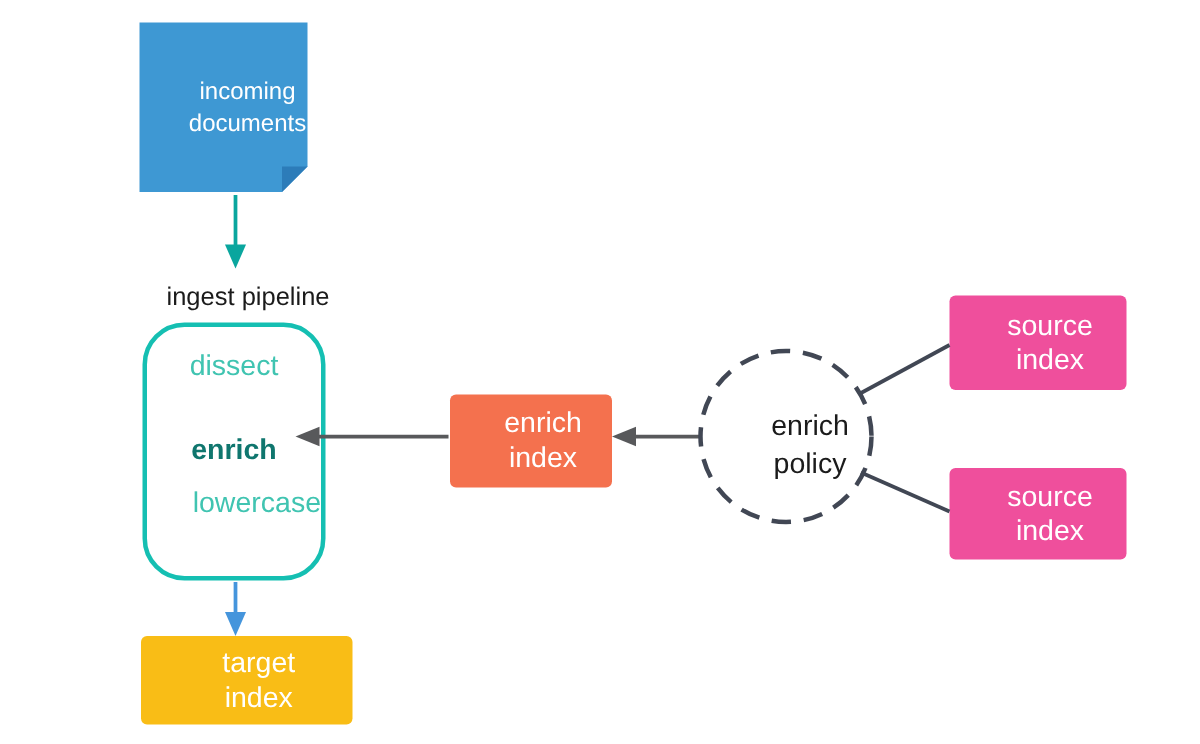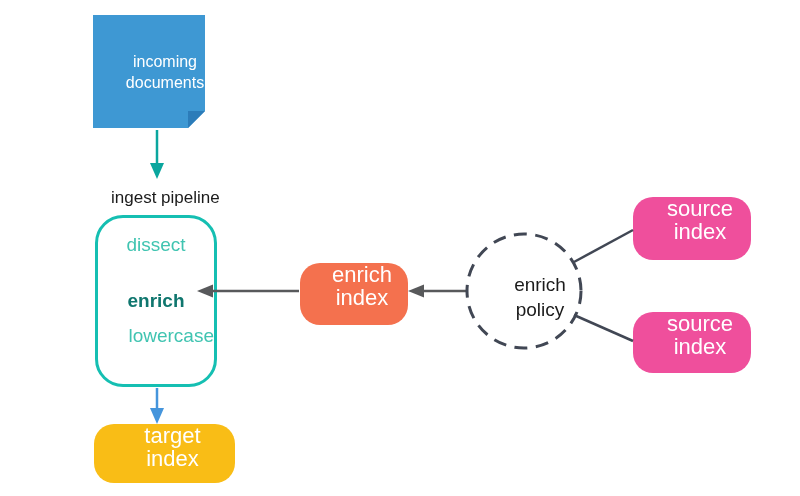--- a/index.html
+++ b/index.html
@@ -22,22 +22,22 @@
   }
   .processor{
     position:absolute;left:0;width:100%;text-align:center;
     font-size:19px;line-height:24px;color:#40C4B1;
   }
   #proc-dissect{top:15px;}
   #proc-enrich{top:71px;font-weight:bold;color:#0f766e;}
   #proc-lowercase{top:106px;text-align:right;}
   
   .box{
-    border-radius:20px;color:#ffffff;font-size:22px;line-height:23px;
-    display:flex;justify-content:center;text-align:center;
+    border-radius:4px;color:#ffffff;font-size:19px;line-height:23px;
+    display:flex;align-items:center;justify-content:center;text-align:center;
   }
   .box .inner{width:72px;}
   #target-box{left:94px;top:424px;width:125px;height:59px;background:#F9BD16;}
   #enrich-index-box{left:300px;top:263px;width:92px;height:62px;background:#F4714E;}
   #source-top-box{left:633px;top:197px;width:102px;height:63px;background:#EF4F9C;}
   #source-bottom-box{left:633px;top:312px;width:102px;height:61px;background:#EF4F9C;}
   
   #policy-label{left:474px;top:263px;width:100px;height:56px;font-size:19px;line-height:25px;color:#1b1b1b;}
   #policy-label .inner{width:64px;margin-top:12px;}
 </style>

